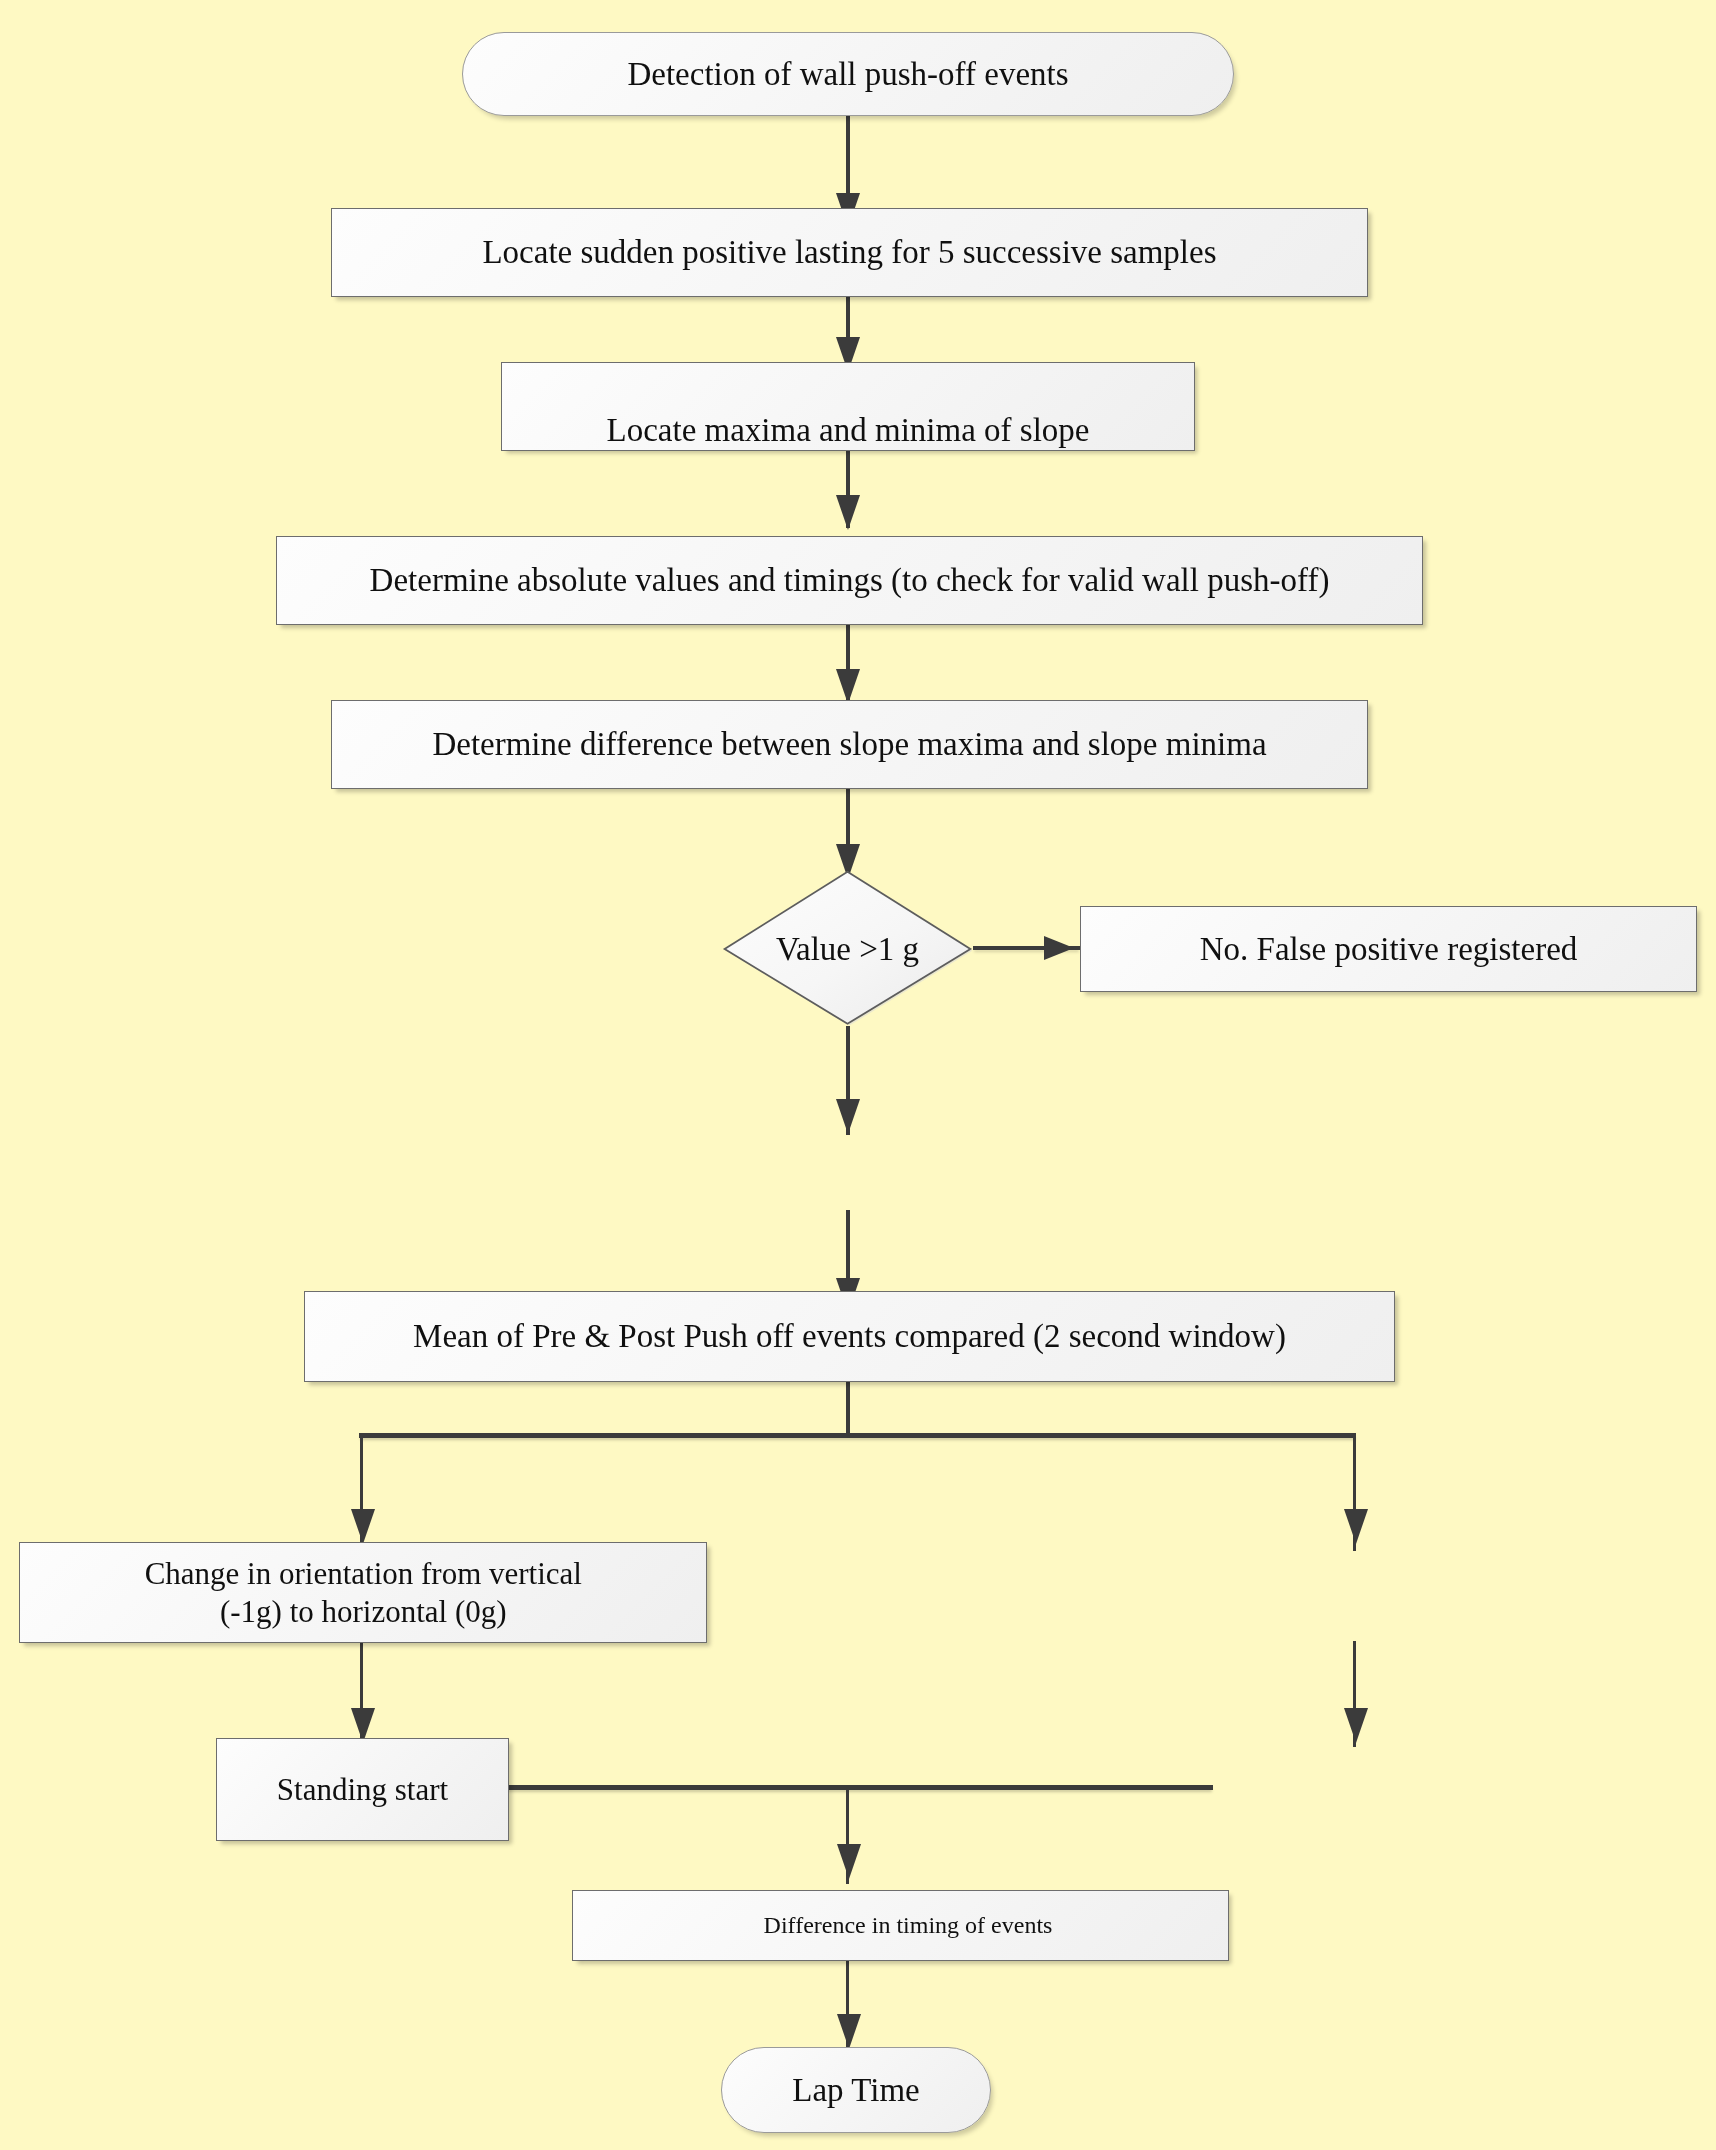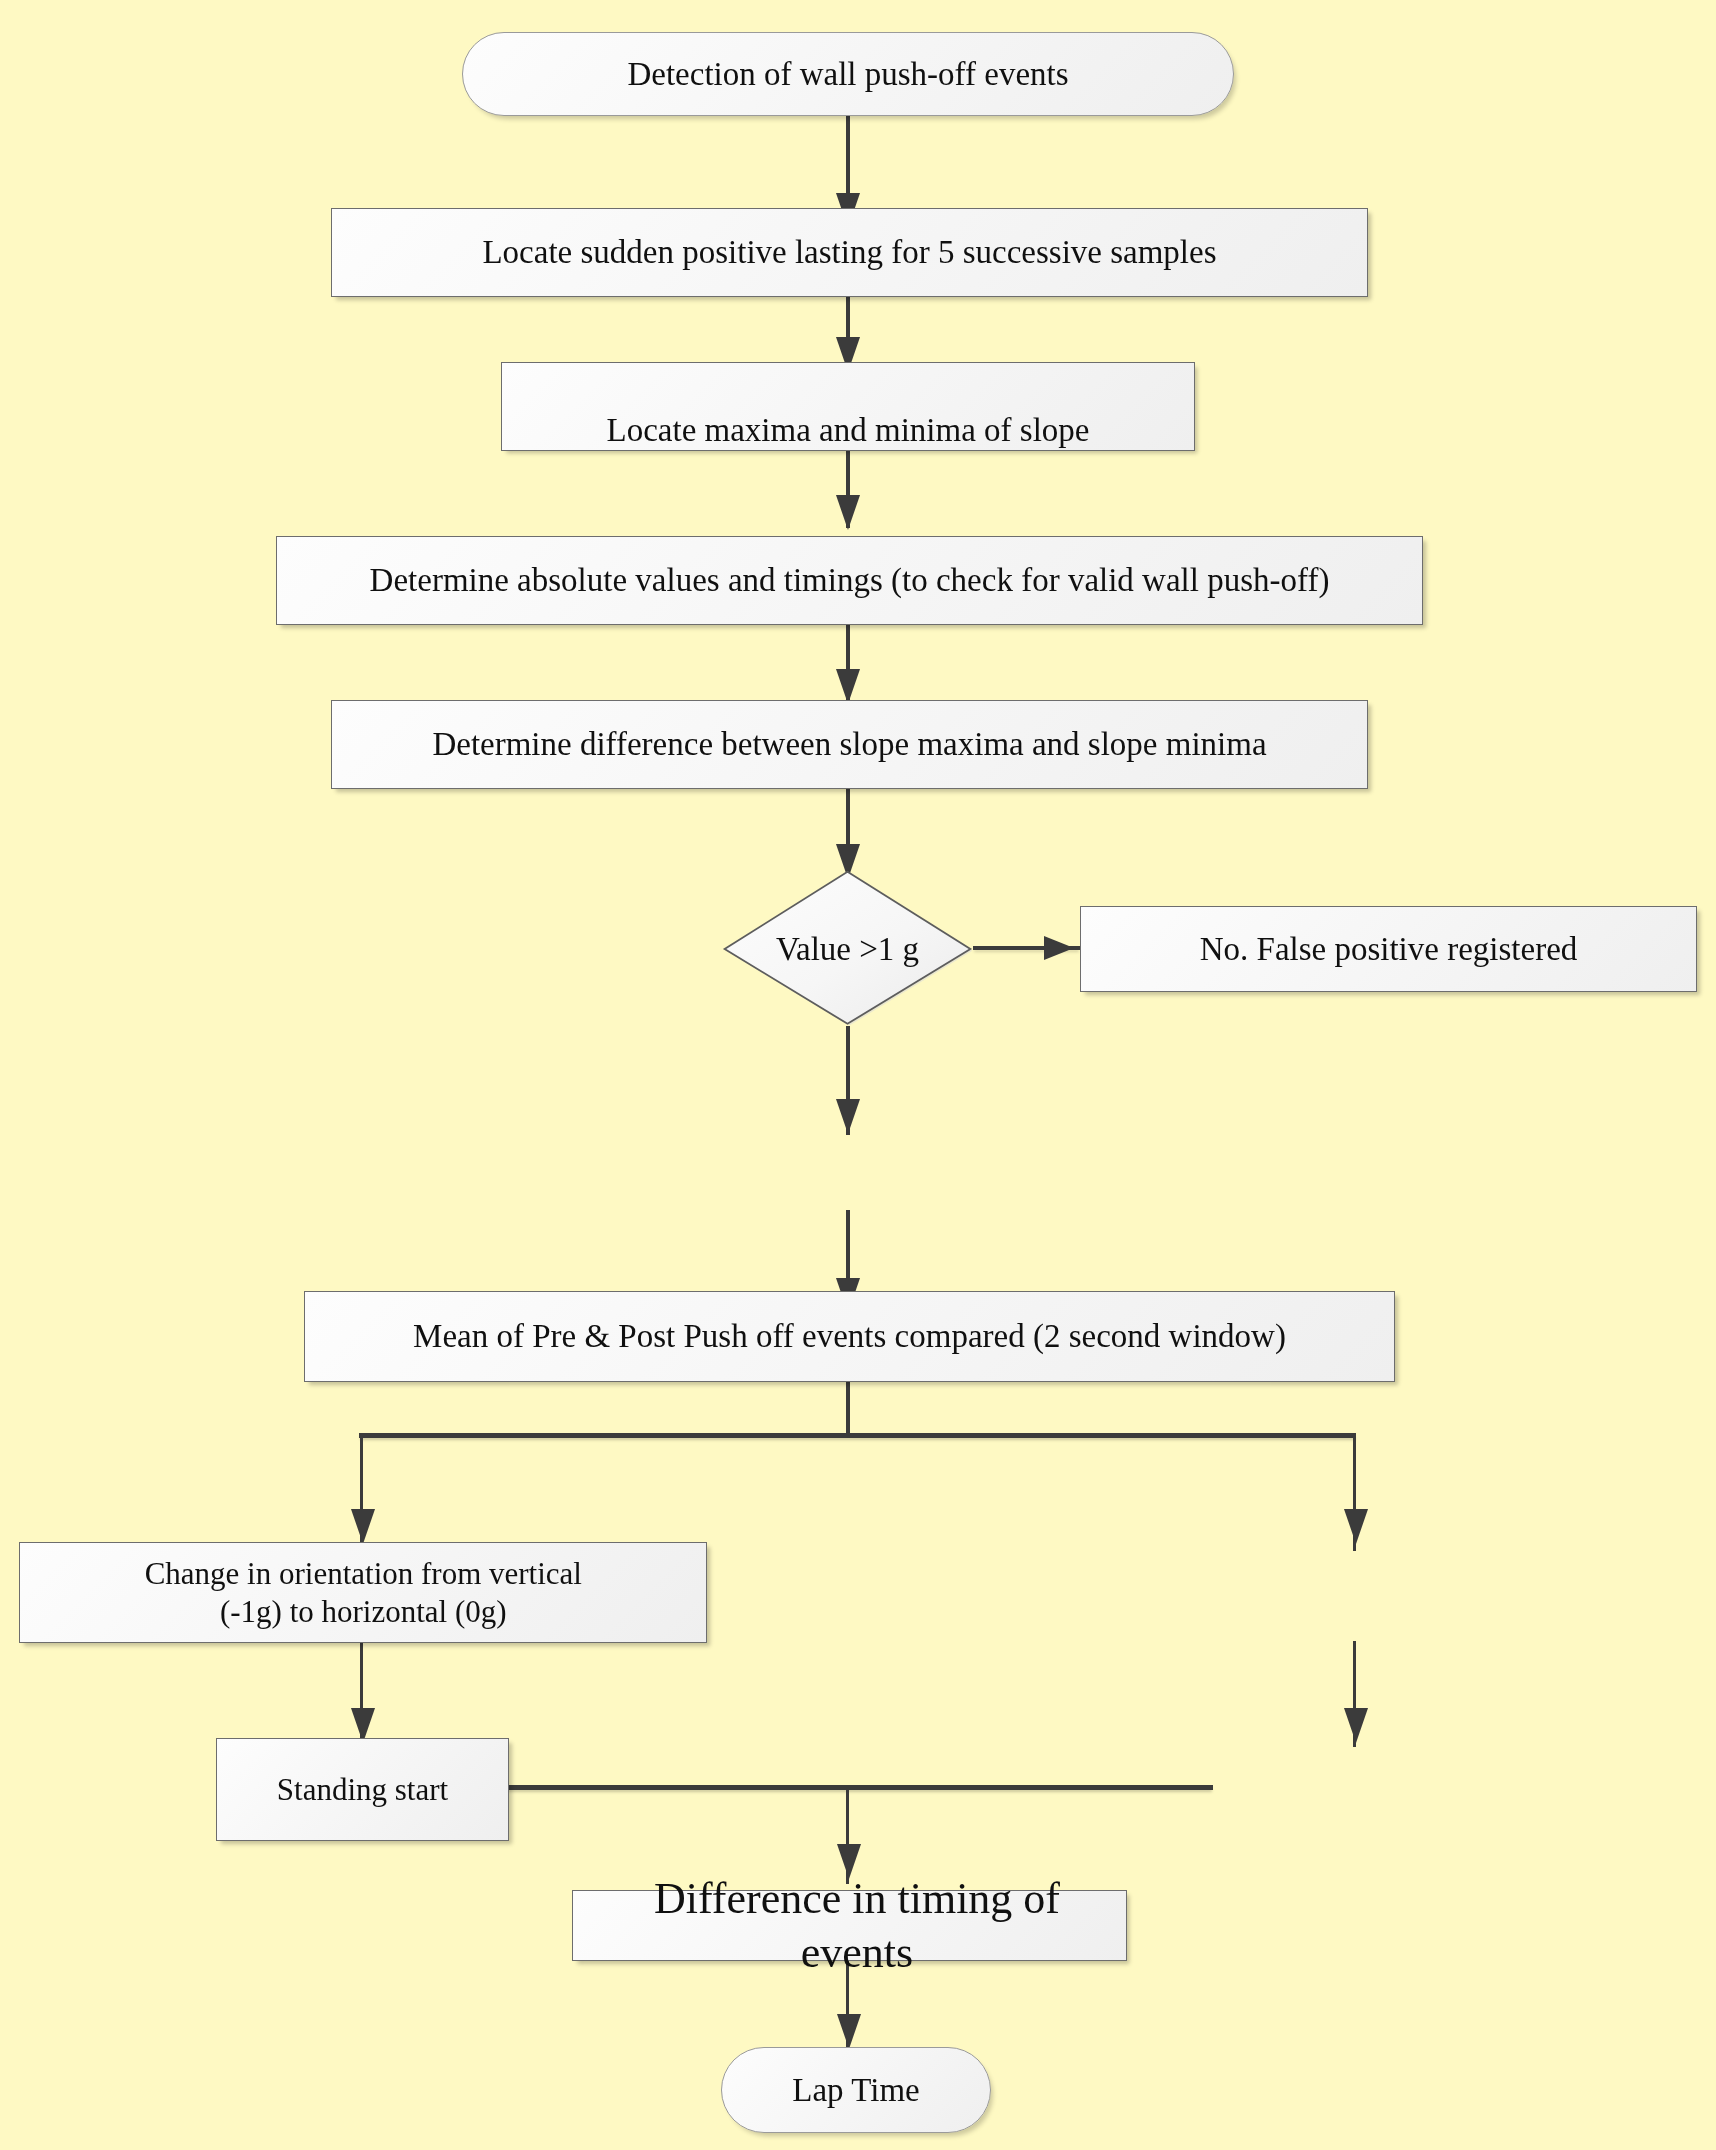--- a/index.html
+++ b/index.html
@@ -182,21 +182,21 @@
     <span class="lbl">Change in orientation from vertical
 (-1g) to horizontal (0g)</span>
   </div>
 
 
   <div class="node" style="left:216px; top:1738px; width:293px; height:103px; font-size:31px;">
     <span class="lbl">Standing start</span>
   </div>
 
 
-  <div class="node" style="left:572px; top:1890px; width:555px; height:71px; font-size:44px;padding-left:15px;">
+  <div class="node" style="left:572px; top:1890px; width:657px; height:71px; font-size:24px;padding-left:15px;">
     <span class="lbl">Difference in timing of events</span>
   </div>
 
   <div class="node terminal" style="left:721px; top:2047px; width:270px; height:86px; font-size:33px;">
     <span class="lbl">Lap Time</span>
   </div>
 
 </div>
 
 

